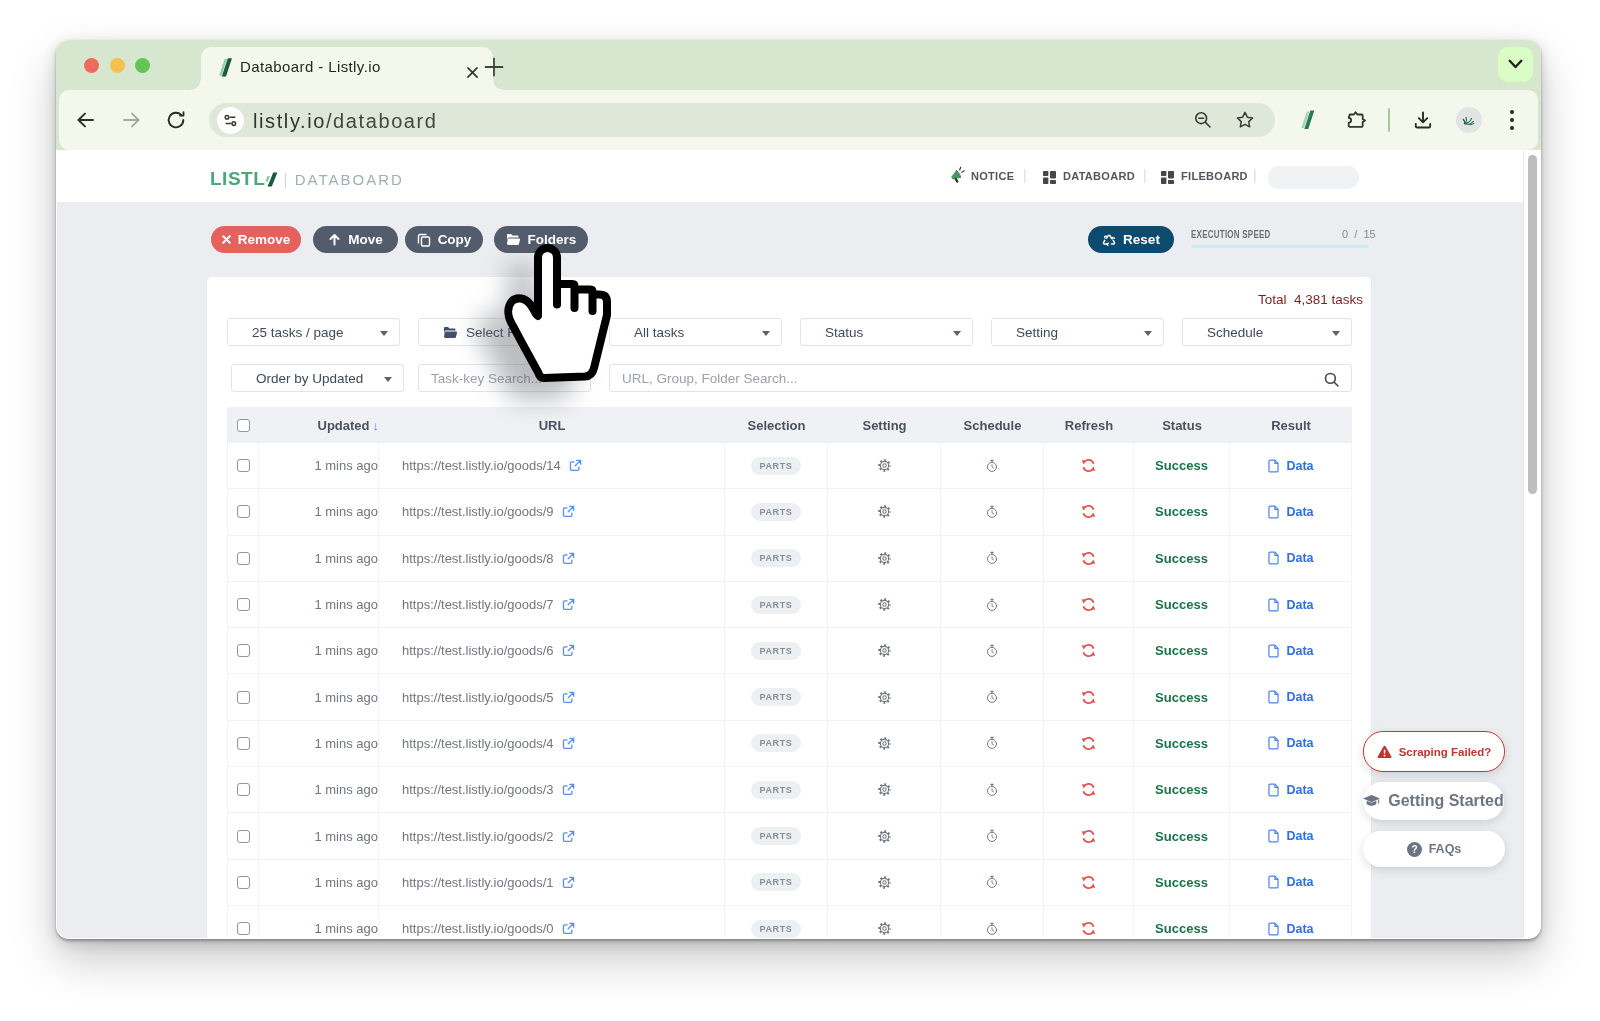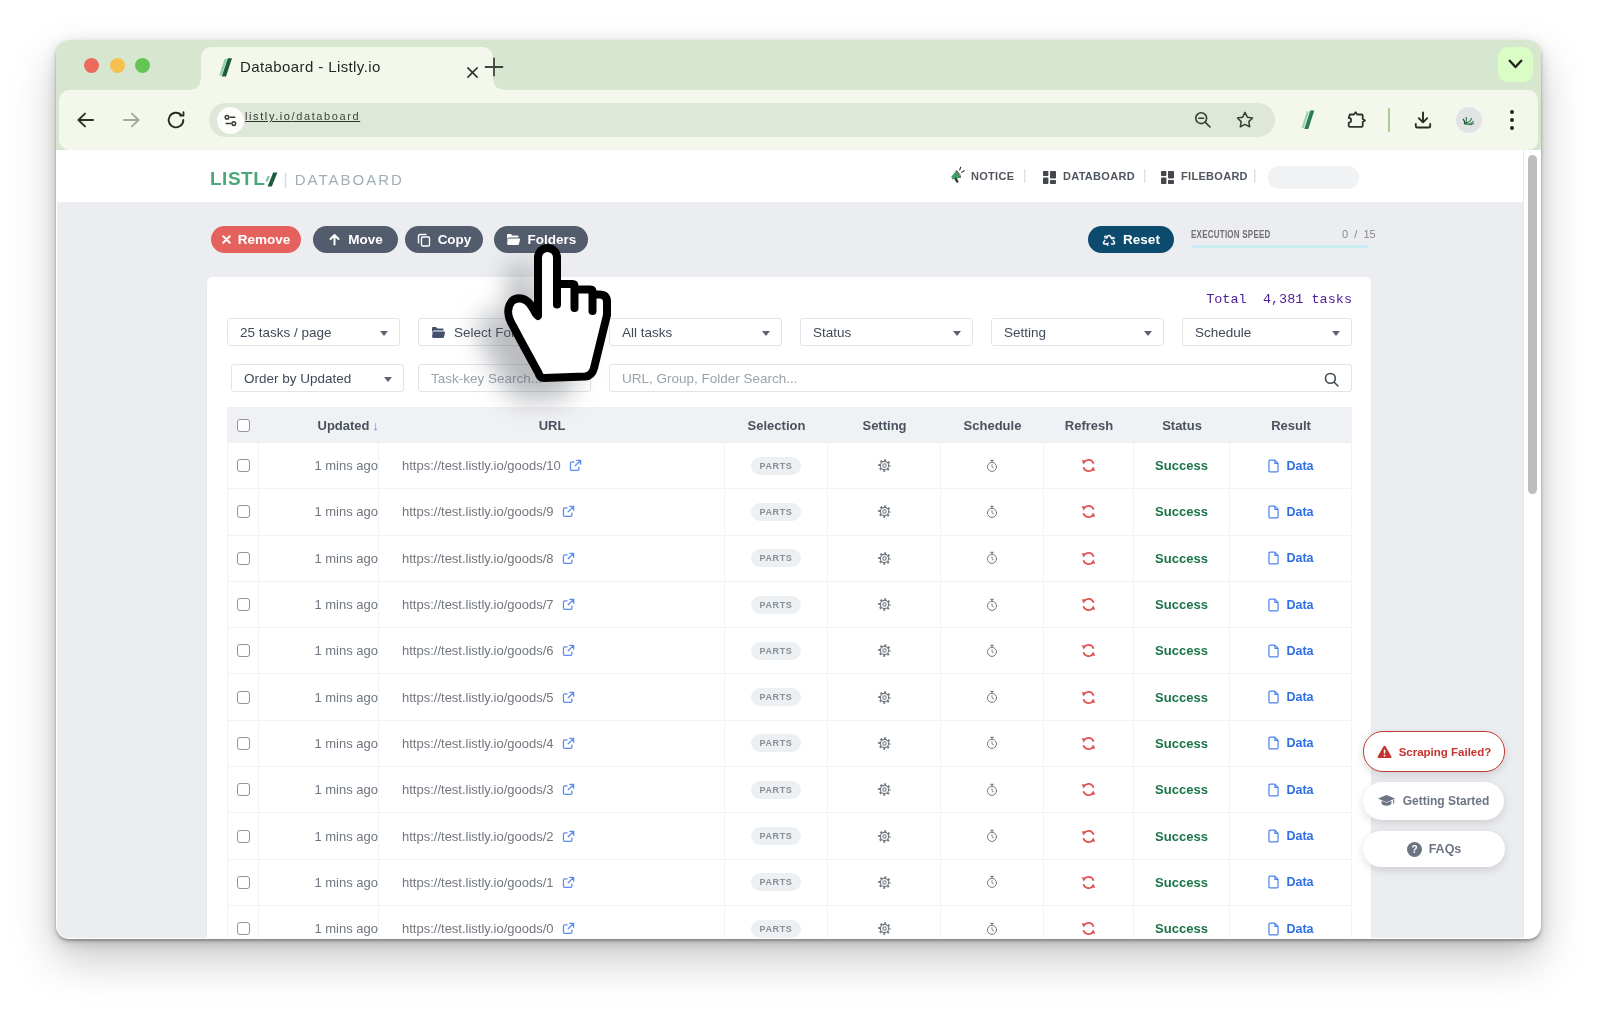--- a/index.html
+++ b/index.html
@@ -12,21 +12,21 @@
   background:#f4f7ec; border-radius:10px 10px 0 0;margin-left:25px; }
 #tab .flare { position:absolute; bottom:0; width:10px; height:10px; }
 #tab .fl { left:-10px; background:radial-gradient(circle 10px at 0 0, #d7e6cf 9.3px, #f4f7ec 9.8px); }
 #tab .fr { right:-10px; background:radial-gradient(circle 10px at 10px 0, #d7e6cf 9.3px, #f4f7ec 9.8px); }
 #tabtitle { position:absolute; left:39px; top:11px; font-size:15px; color:#1d261e; letter-spacing:.4px; }
 #chev { position:absolute; left:1442px; top:7px; width:35px; height:35px; border-radius:10px; background:#d9fdc4; }
 #toolbar { position:absolute; left:3px; top:50px; width:1479px; height:60px;
   background:#f4f7ec; border-radius:10px; }
 #addr { position:absolute; left:150px; top:13px; width:1066px; height:34px; border-radius:17px; background:#dfe8d8; }
 #addr .site { position:absolute; left:8px; top:3.5px; width:27px; height:27px; border-radius:50%; background:#fdfefb; }
-#addr .urltext { position:absolute; left:36px; top:7px; font-size:11px; color:#2c372e; letter-spacing:1.6px;text-decoration:underline; }
+#addr .urltext { position:absolute; left:44px; top:7px; font-size:20px; color:#2c372e; letter-spacing:1.6px; }
 #addr .urltext .path { color:#3d483f; }
 .tico { position:absolute; top:20px; }
 #viewport { position:absolute; left:1px; top:110px; width:1483px; height:788px; background:#ffffff;
   border-radius:0 0 12px 12px; overflow:hidden; }
 #sitehead { position:absolute; left:0; top:0; width:1466px; height:40px; background:#fff; }
 #pagebg { position:absolute; left:0; top:52px; width:1466px; height:736px; background:#ebedf0; }
 #logo { position:absolute; left:153px; top:18px; }
 #logo .l1 { font-size:19px; font-weight:bold; color:#4aa87a; letter-spacing:.5px; }
 #logo .sep { color:#d6dade; font-size:17px; font-weight:400; margin:0 7px 0 5px; }
 #logo .l2 { font-size:15px; color:#a0aeb8; letter-spacing:2px; font-weight:400; }
@@ -35,23 +35,23 @@
 #hskel { position:absolute; left:1211px; top:16px; width:91px; height:23px; border-radius:11px; background:#f1f2f3; }
 .btn { position:absolute; top:76px; height:27px; border-radius:13.5px; color:#fff; font-size:13.5px;
   font-weight:bold; display:flex; align-items:center; justify-content:center; gap:7px; }
 .dark { background:#535c6c; }
 #reset { left:1031px; width:86px; background:#0c4a6e; }
 #exlabel { position:absolute; left:1134px; top:79px; font-size:10px; font-weight:bold; color:#707070; letter-spacing:.3px; transform:scaleX(.8); transform-origin:0 0; }
 #exnum { position:absolute; left:1285px; top:78px; font-size:11px; color:#8a8a8a; width:30px; }
 #exbar { position:absolute; left:1134px; top:94.5px; width:178px; height:3.5px; border-radius:2px; background:#c9ecf2; }
 #card { position:absolute; left:150px; top:127px; width:1164px; height:700px; background:#fff; border-radius:5px;
   box-shadow:0 1px 2px rgba(0,0,0,.05); }
-#total { position:absolute; right:19px; top:15px; font-size:13.5px; color:#4c1d95;font-family:Liberation Mono, monospace; }
+#total { position:absolute; right:8px; top:15px; font-size:13.5px; color:#7f1d1d; }
 .sel { position:absolute; height:28px; width:173px; border:1px solid #e1e4e8; border-radius:3px; background:#fff;
-  font-size:13.5px; color:#3f4a59; display:flex; align-items:center; padding-left:12px; gap:8px; }
+  font-size:13.5px; color:#3f4a59; display:flex; align-items:center; padding-left:24px; gap:8px; }
 .sel .car { position:absolute; right:11px; top:11.5px; width:0; height:0;
   border-left:4.5px solid transparent; border-right:4.5px solid transparent; border-top:5px solid #5a6372; }
 .inp { position:absolute; height:28px; border:1px solid #e1e4e8; border-radius:3px; background:#fff;
   font-size:13.5px; color:#9aa2ab; display:flex; align-items:center; padding-left:12px; }
 .r1 { top:41px; } .r2 { top:87px; }
 #table { position:absolute; left:20px; top:130px; width:1125px; }
 #thead { display:flex; background:#f0f1f4; height:36px; align-items:center;
   font-size:13px; font-weight:bold; color:#49525f; }
 .trow { display:flex; height:46.3px; align-items:center; border-bottom:1px solid #f1f2f4;
   font-size:13px; color:#6e767f; }
@@ -252,21 +252,21 @@
           <div class="c c8">Status</div>
           <div class="c c9">Result</div>
         </div>
 
     <div class="trow">
       <div class="c c1">
               <span class="cb"></span>
             </div>
       <div class="c c2">1 mins ago</div>
       <div class="c c3">
-              <span class="url">https://test.listly.io/goods/10</span>
+              <span class="url">https://test.listly.io/goods/14</span>
         <svg class="ext" width="13" height="13" viewBox="0 0 16 16" fill="none" stroke="#5b8cf0" stroke-width="1.6" stroke-linecap="round" stroke-linejoin="round">
           <path d="M6.2 3.6H3.4c-.9 0-1.6.7-1.6 1.6v7.2c0 .9.7 1.6 1.6 1.6h7.2c.9 0 1.6-.7 1.6-1.6V9.9"></path>
           <path d="M9.6 1.7h4.7v4.7M13.9 2.1 7.6 8.4"></path>
         </svg>
       </div>
       <div class="c c4">
               <span class="badge">PARTS</span>
             </div>
       <div class="c c5">
         <svg width="15" height="15" viewBox="0 0 16 16" fill="none" stroke="#6f767e">
@@ -823,21 +823,21 @@
           <circle cx="7.55" cy="10.6" r=".95" fill="#fff"></circle>
         </svg>
       <span style="color:#c4342f;font-size:11.5px">Scraping Failed?</span>
     </div>
     <div class="fpill" style="left:1306px;top:632px;width:141px;height:38px;justify-content:center;gap:8px">
       <svg width="17" height="13" viewBox="0 0 17 13" fill="#6d7584">
           <polygon points="8.5,0 17,3.6 8.5,7.2 0,3.6"></polygon>
           <path d="M3.6 5.7v2.9c0 1.1 2.2 2.1 4.9 2.1s4.9-1 4.9-2.1V5.7L8.5 7.8z"></path>
           <rect x="15.1" y="4.2" width="1.1" height="4.6" rx=".5"></rect>
         </svg>
-      <span style="color:#6d7584;font-size:12px">Getting Started</span>
+      <span style="color:#6d7584;font-size:16px">Getting Started</span>
     </div>
     <div class="fpill" style="left:1306px;top:681px;width:142px;height:36px;justify-content:center;gap:7px">
       <svg width="15" height="15" viewBox="0 0 15 15">
           <circle cx="7.5" cy="7.5" r="7.5" fill="#6d7584"></circle>
           <text x="7.5" y="11" font-size="10" font-weight="bold" fill="#fff" text-anchor="middle" font-family="Liberation Sans">?</text>
         </svg>
       <span style="color:#6d7584;font-size:12.5px">FAQs</span>
     </div>
 
     <div id="sbar">

